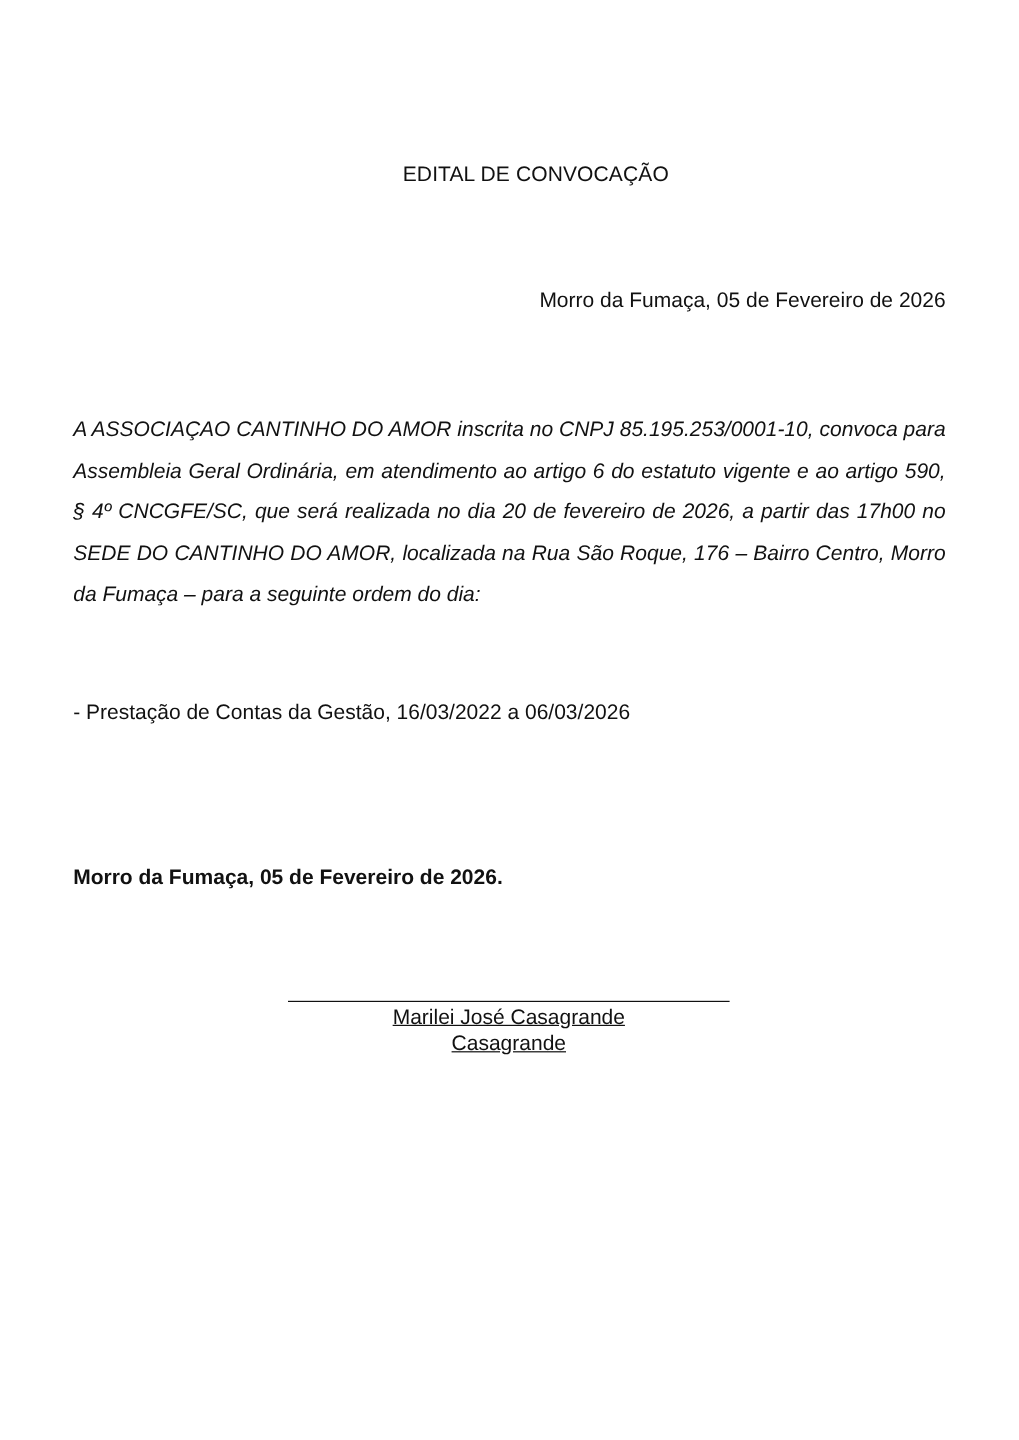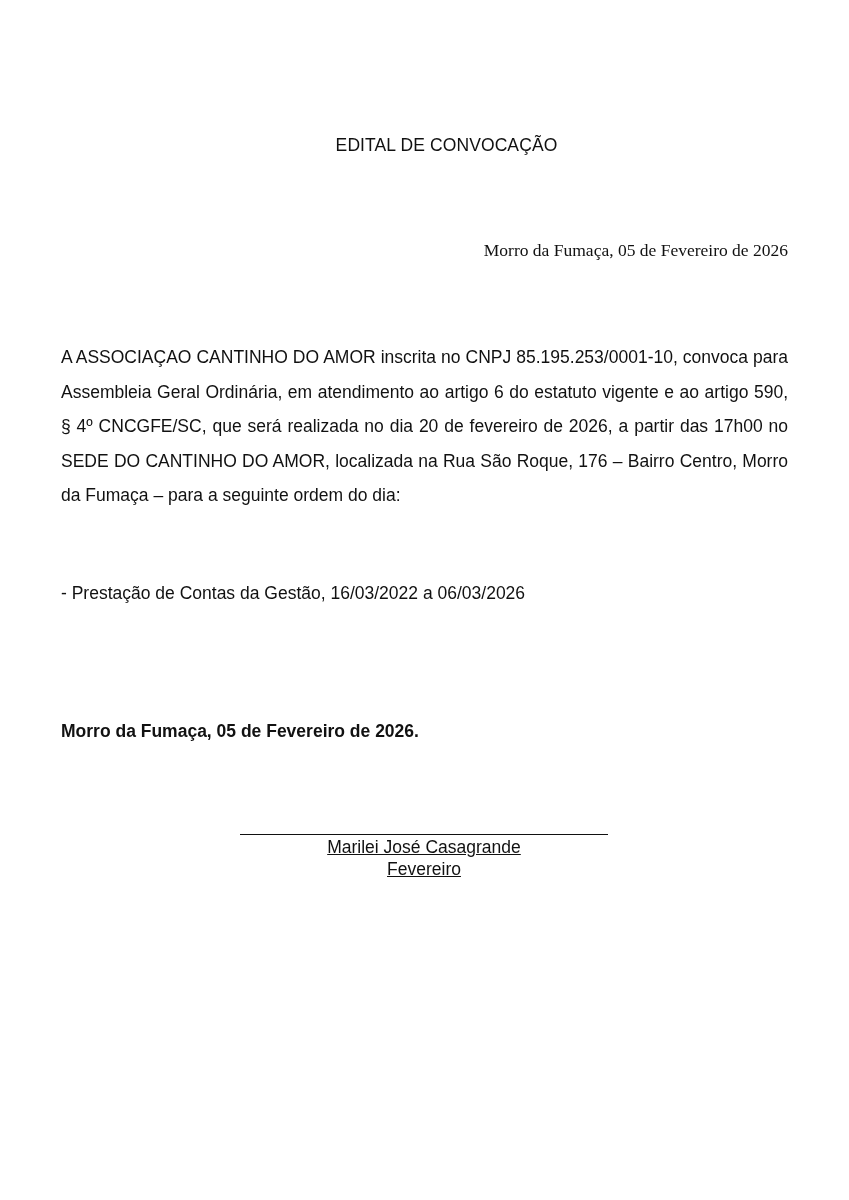--- a/index.html
+++ b/index.html
@@ -31,31 +31,31 @@
       font-size: 17.5px;
       letter-spacing: 0.1px;
       margin-left: 22px;
     }
     .date-top {
       position: absolute;
       top: 240px;
       right: 61px;
       font-size: 17.5px;
       text-align: right;
-      font-family: Liberation Serif, serif;
     }
     .body-text {
       position: absolute;
       top: 340px;
       left: 61px;
       width: 727px;
       font-size: 17.5px;
       line-height: 34.5px;
       text-align: justify;
       margin: 0;
+      font-style: italic;
     }
     .agenda-item {
       position: absolute;
       top: 583px;
       left: 61px;
       font-size: 17.5px;
     }
     .date-bottom {
       position: absolute;
       top: 721px;
@@ -93,15 +93,15 @@
 
   <p class="body-text">A ASSOCIAÇAO CANTINHO DO AMOR inscrita no CNPJ 85.195.253/0001-10, convoca para Assembleia Geral Ordinária, em atendimento ao artigo 6 do estatuto vigente e ao artigo 590, § 4º CNCGFE/SC, que será realizada no dia 20 de fevereiro de 2026, a partir das 17h00 no SEDE DO CANTINHO DO AMOR, localizada na Rua São Roque, 176 – Bairro Centro, Morro da Fumaça – para a seguinte ordem do dia:</p>
 
   <div class="agenda-item">- Prestação de Contas da Gestão, 16/03/2022 a 06/03/2026</div>
 
   <div class="date-bottom">Morro da Fumaça, 05 de Fevereiro de 2026.</div>
 
   <div class="signature">
     <div class="sig-line"></div>
     <div>Marilei José Casagrande</div>
-    <div>Fevereiro</div>
+    <div>Casagrande</div>
   </div>
 </div>
 
 </body></html>

